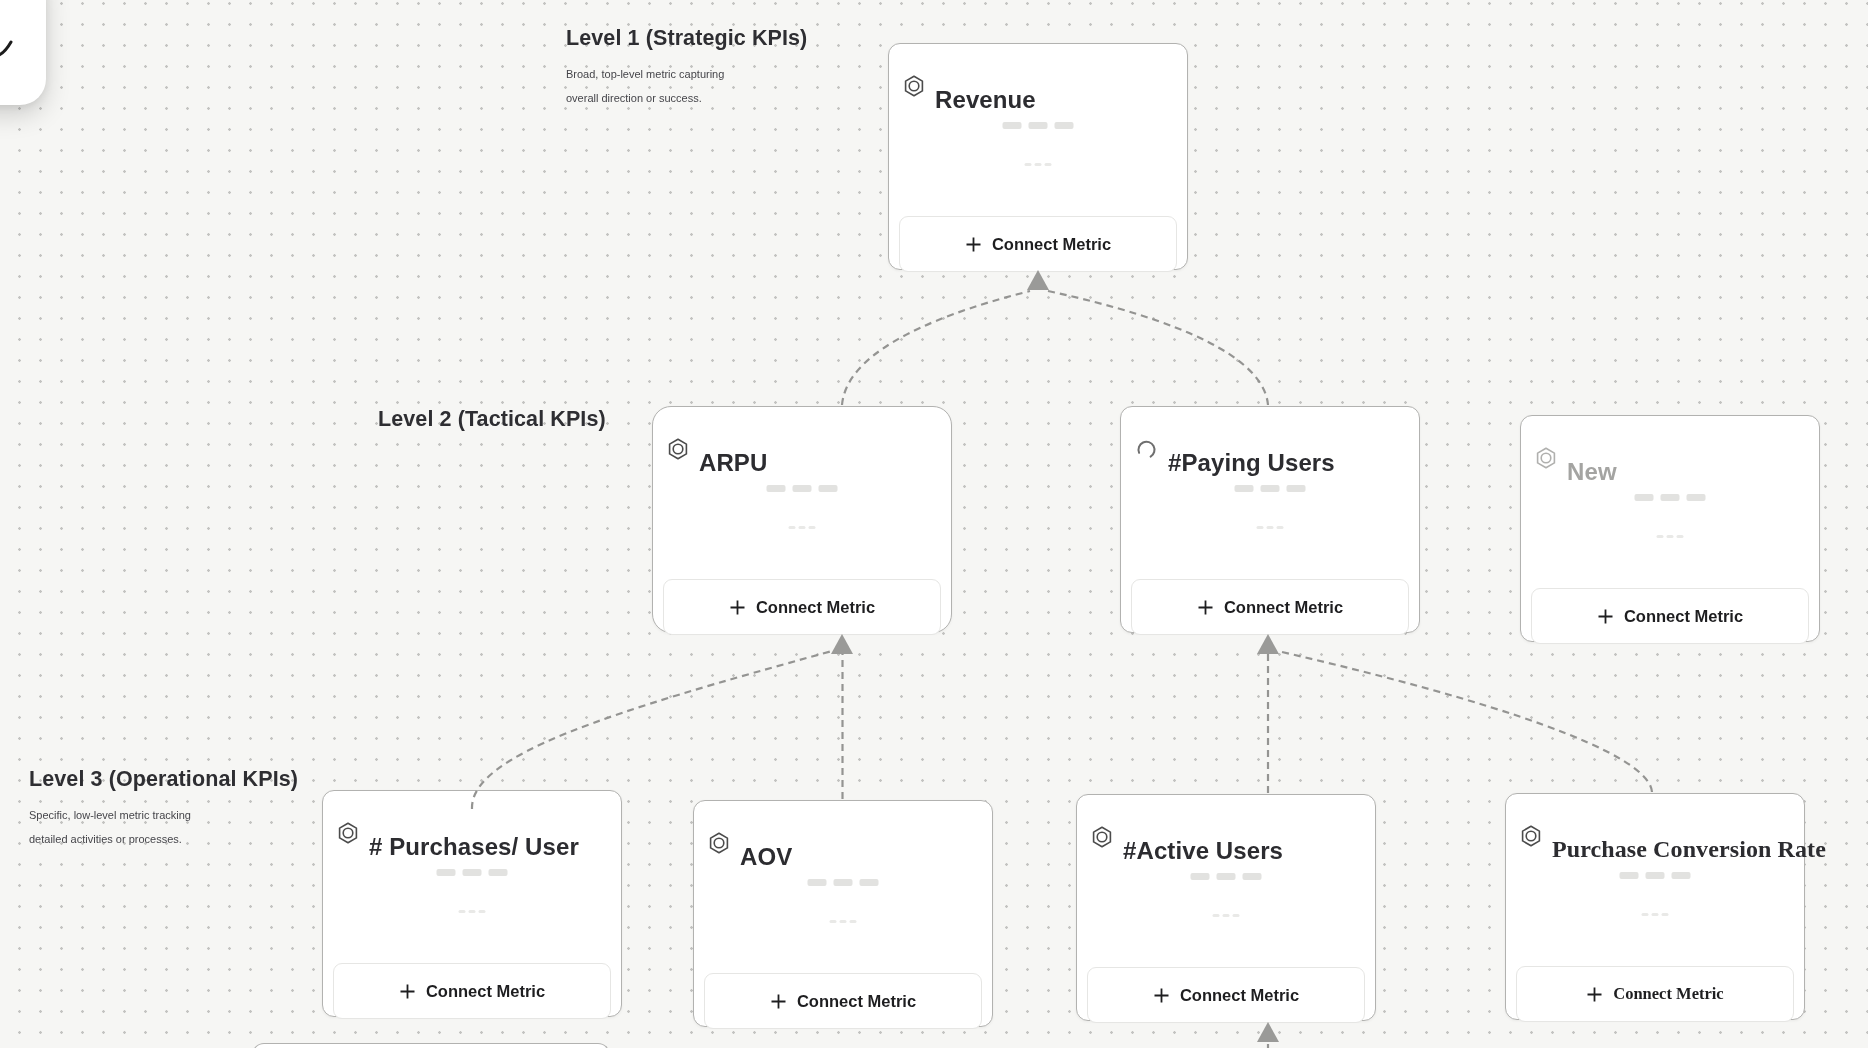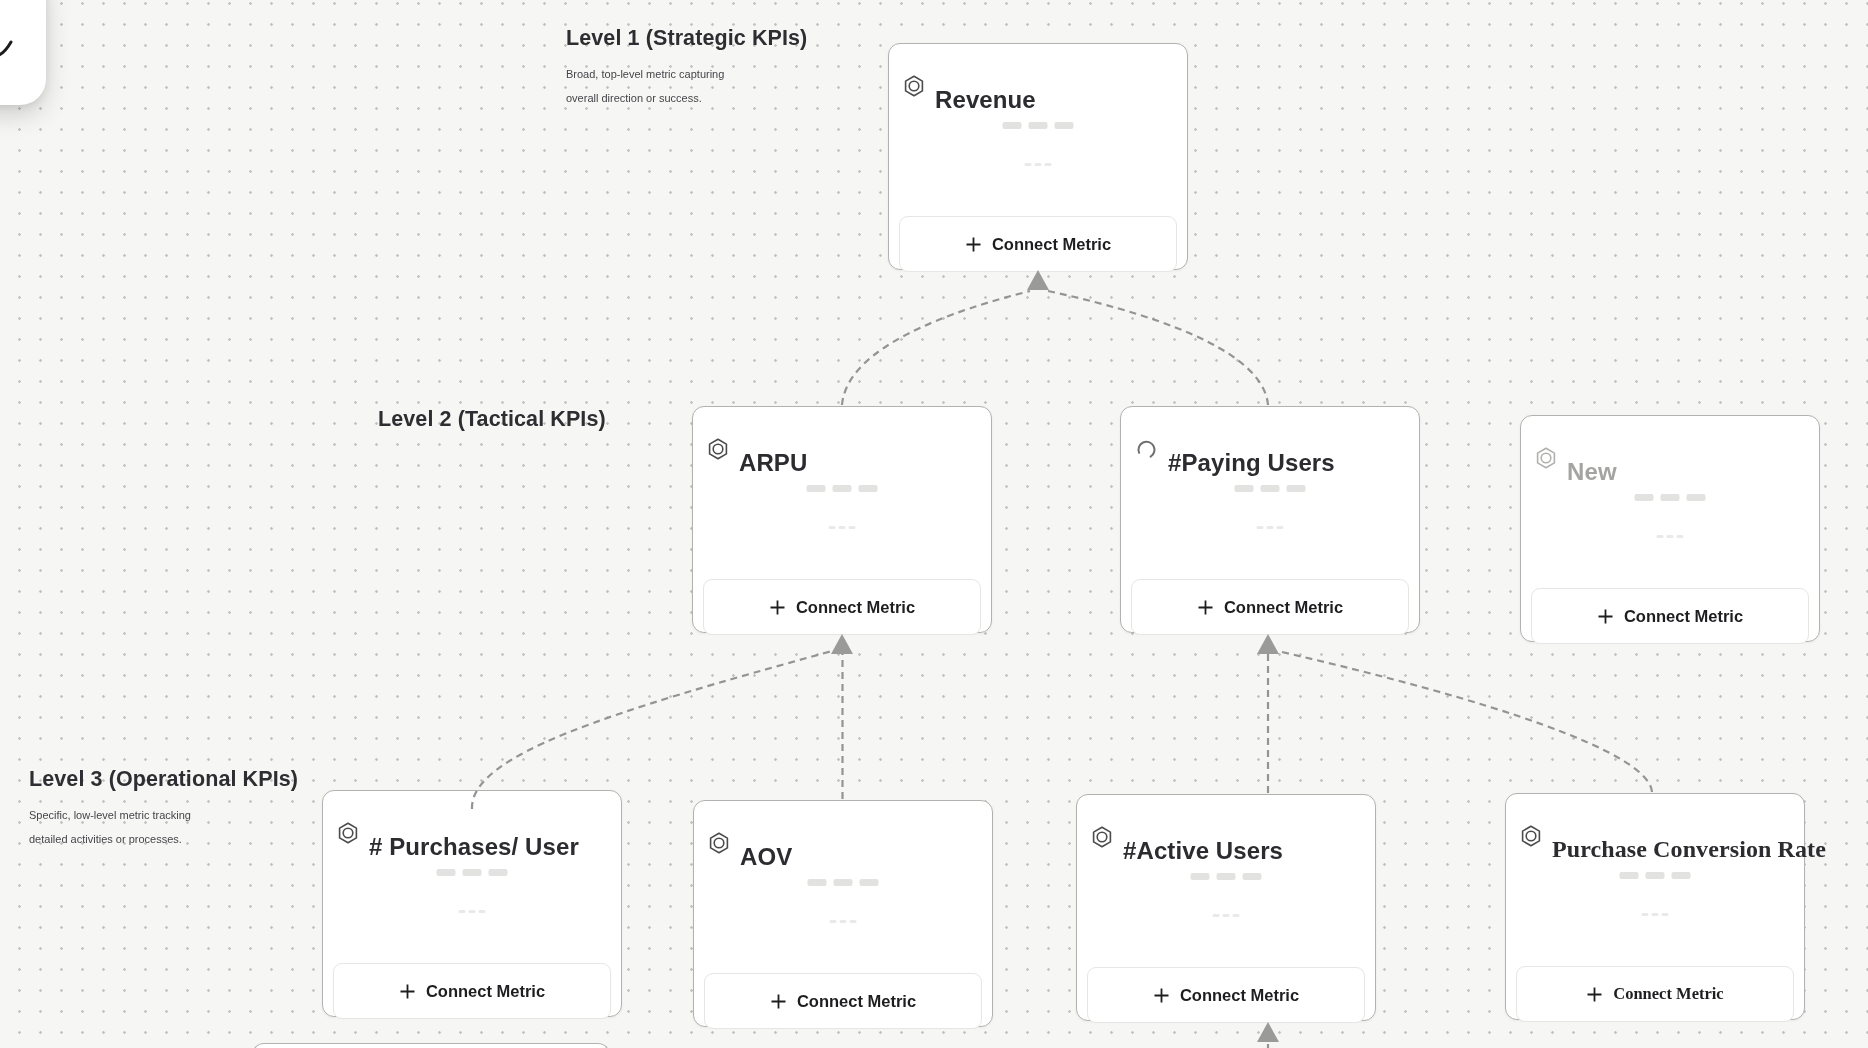--- a/index.html
+++ b/index.html
@@ -119,21 +119,21 @@
         </div>
     <button class="connect-btn">
       <span class="plus">
         <svg width="17" height="17" viewBox="0 0 17 17">
           <path d="M8.5 1.5 V15.5 M1.5 8.5 H15.5" fill="none" stroke="#1e1e20" stroke-width="1.8"></path>
         </svg>
       </span>
       <span class="btn-label">Connect Metric</span>
     </button>
   </div>
-      <div class="card" style="left: 692px; top: 406px;">
+      <div class="card" style="left: 652px; top: 406px; border-radius: 19px;">
     <div class="card-header">
       <span class="card-icon icon-hex">
         <svg width="20" height="22" viewBox="0 0 20 22">
           <path d="M10 1.2 L18.4 6.1 V15.9 L10 20.8 L1.6 15.9 V6.1 Z" fill="none" stroke="#4b4b4b" stroke-width="1.6" stroke-linejoin="round"></path>
           <circle cx="10" cy="11" r="4.8" fill="none" stroke="#4b4b4b" stroke-width="1.6"></circle>
         </svg>
       </span>
 
       <span class="card-title">ARPU</span>
     </div>

